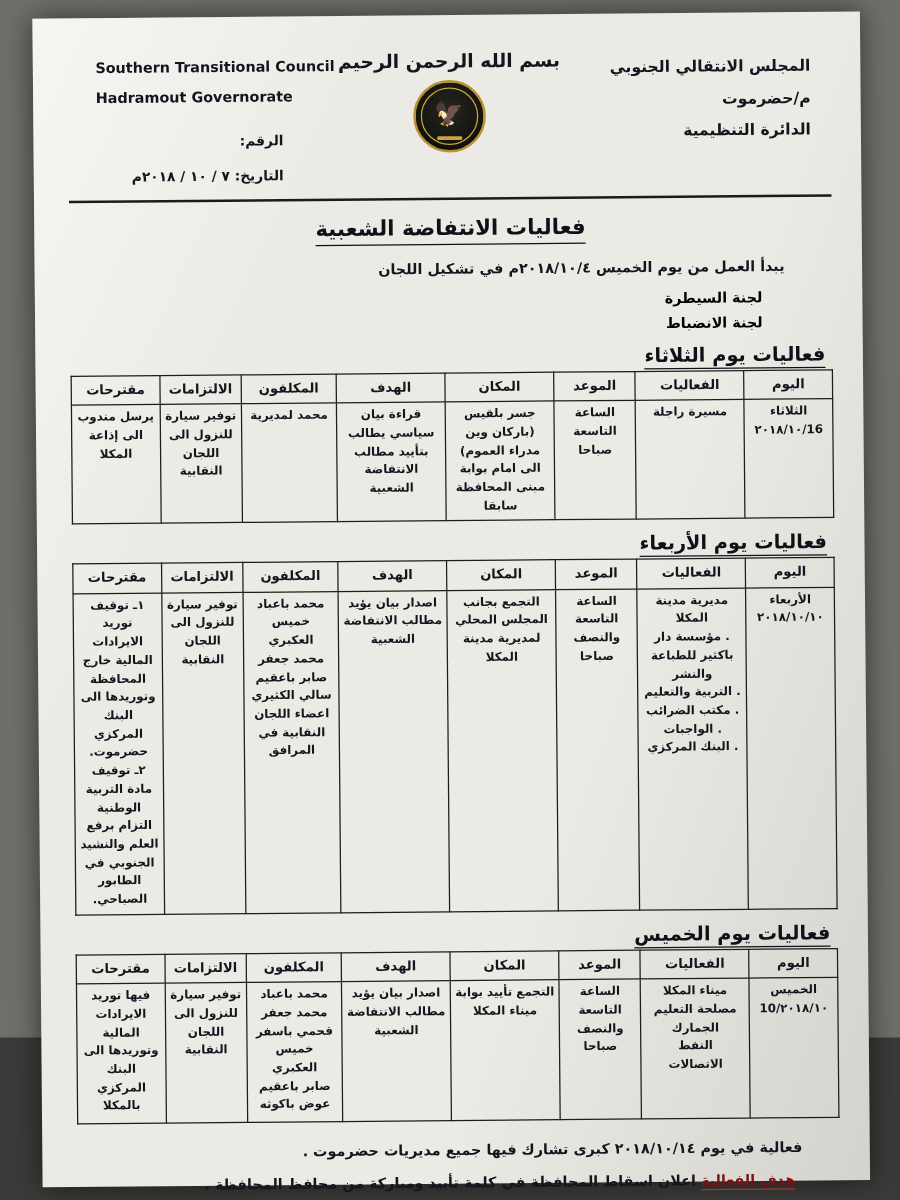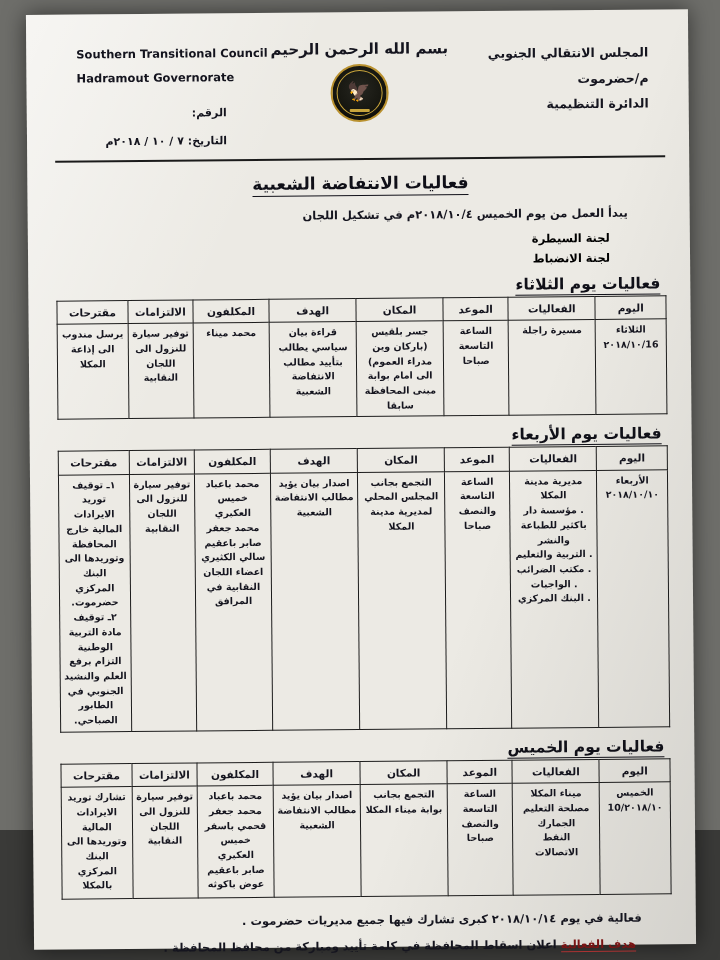--- a/index.html
+++ b/index.html
@@ -193,21 +193,21 @@
           </tr>
         </thead>
         <tbody>
           <tr style="height:86px;">
             <td class="cell">الثلاثاء
 ٢٠١٨/١٠/16</td>
             <td class="cell">مسيرة راجلة</td>
             <td class="cell">الساعة التاسعة صباحا</td>
             <td class="cell">جسر بلقيس (باركان وين مدراء العموم) الى امام بوابة مبنى المحافظة سابقا</td>
             <td class="cell">قراءة بيان سياسي يطالب بتأييد مطالب الانتفاضة الشعبية</td>
-            <td class="cell">محمد ميناء</td>
+            <td class="cell">محمد لمديرية</td>
             <td class="cell">توفير سيارة للنزول الى اللجان النقابية</td>
             <td class="cell">يرسل مندوب الى إذاعة المكلا</td>
           </tr>
         </tbody>
       </table>
 
       <div class="day-title">
         <span>فعاليات يوم الأربعاء</span>
       </div>
       <table class="grid">
@@ -288,30 +288,30 @@
         <tbody>
           <tr style="height:112px;">
             <td class="cell" style="white-space:pre-line">الخميس
 ٢٠١٨/١٠/10</td>
             <td class="cell" style="white-space:pre-line">ميناء المكلا
 مصلحة التعليم
 الجمارك
 النفط
 الاتصالات</td>
             <td class="cell">الساعة التاسعة والنصف صباحا</td>
-            <td class="cell">التجمع بجانب بوابة ميناء المكلا</td>
+            <td class="cell">التجمع تأييد بوابة ميناء المكلا</td>
             <td class="cell">اصدار بيان يؤيد مطالب الانتفاضة الشعبية</td>
             <td class="cell" style="white-space:pre-line">محمد باعباد
 محمد جعفر
 قحمي باسفر
 خميس العكبري
 صابر باعقيم
 عوض باكوثه</td>
             <td class="cell">توفير سيارة للنزول الى اللجان النقابية</td>
-            <td class="cell">تشارك توريد الايرادات المالية وتوريدها الى البنك المركزي بالمكلا</td>
+            <td class="cell">فيها توريد الايرادات المالية وتوريدها الى البنك المركزي بالمكلا</td>
           </tr>
         </tbody>
       </table>
 
       <div class="foot1">فعالية في يوم ٢٠١٨/١٠/١٤ كبرى تشارك فيها جميع مديريات حضرموت .</div>
       <div class="foot2">
         <span class="hl">هدف الفعالية</span>
         <span>اعلان اسقاط المحافظة في كلمة تأييد ومباركة من محافظ المحافظة .</span>
       </div>
 

